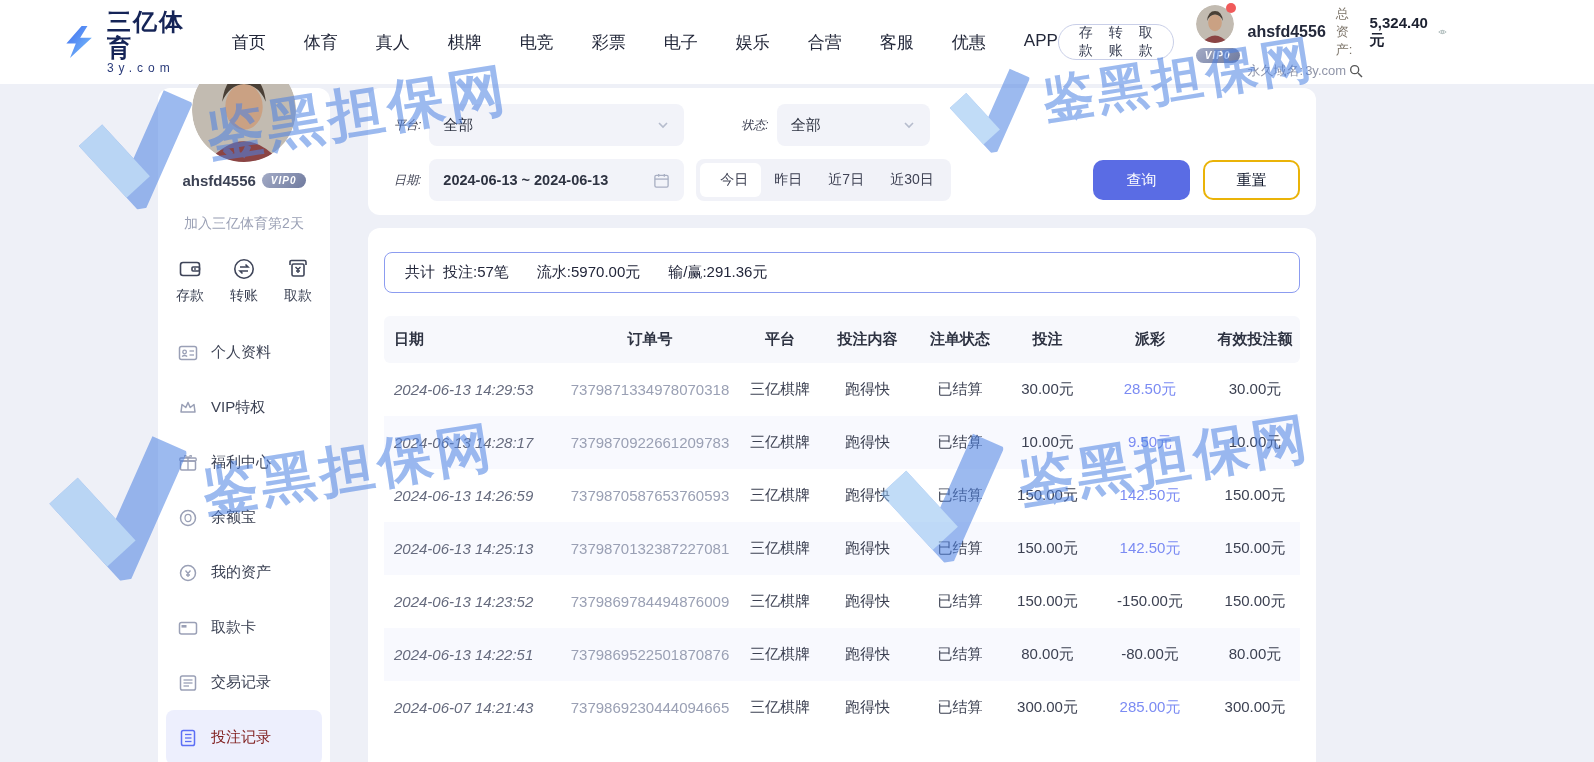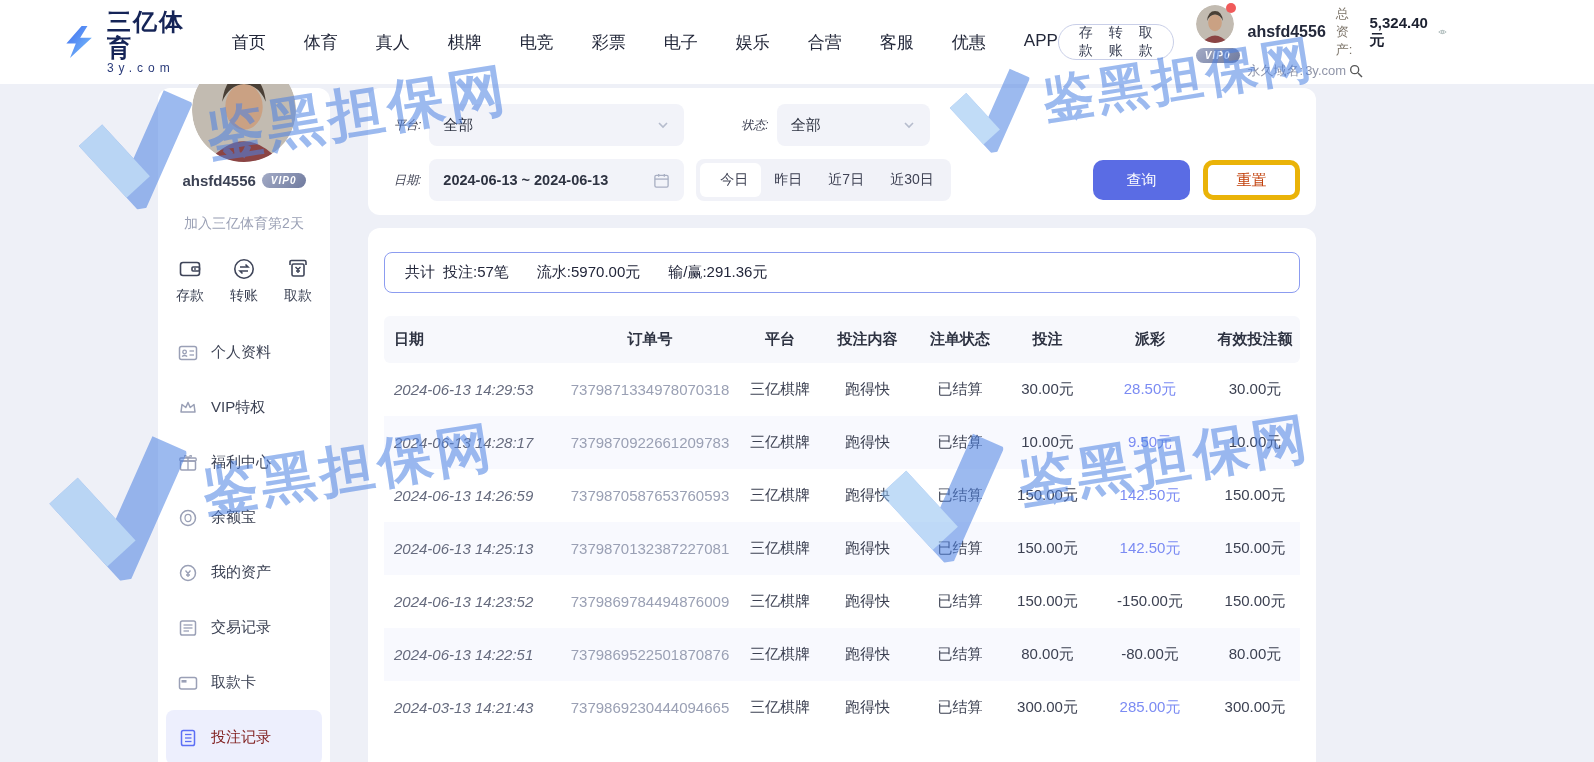--- a/index.html
+++ b/index.html
@@ -93,21 +93,21 @@
   .range-group {
     margin-left:12px; background:#f1f2f8; border-radius:8px; height:42px;
     display:flex; align-items:center; padding:0 4px; font-size:14px; color:#3f4254;
   }
   .range { padding:8px 13px; border-radius:6px; cursor:pointer; white-space:nowrap; }
   .range.active { background:#fff;padding-left:20px; }
   .f-buttons { margin-left:auto; display:flex; gap:13px; }
   .btn { width:97px; height:40px; border-radius:10px; font-size:15px;
          display:flex; align-items:center; justify-content:center; cursor:pointer; }
   .btn-primary { background:#5a6ce4; color:#fff; }
-  .btn-ghost { background:#fff; border:5px solid #eab308; color:#c2410c; }
+  .btn-ghost { background:#fff; border:2px solid #eab308; color:#0f172a; }
 
   
   .results-card {
     position:absolute; left:368px; top:228px; width:948px; bottom:-12px;
     background:#fff; border-radius:12px; padding:24px 16px 0; z-index:2;
   }
   .summary-box {
     height:41px; border:1px solid #8c9cf0; border-radius:8px;
     display:flex; align-items:center; padding:0 20px; font-size:15px; color:#22263a;
   }
@@ -298,33 +298,33 @@
     </li>
     <li>
       <svg viewBox="0 0 20 20">
         <circle cx="10" cy="10" r="7.5" fill="none" stroke="#9aa0b6" stroke-width="1.5"></circle>
         <path d="M7.5 7.5 L10 10.5 L12.5 7.5 M10 10.5 V14 M8 12 H12" fill="none" stroke="#9aa0b6" stroke-width="1.3"></path>
       </svg>
       <span>我的资产</span>
     </li>
     <li>
       <svg viewBox="0 0 20 20">
+        <rect x="1.5" y="4.5" width="17" height="11.5" rx="2" fill="none" stroke="#9aa0b6" stroke-width="1.5"></rect>
+        <rect x="3.5" y="7" width="5" height="2.6" fill="#9aa0b6"></rect>
+      </svg>
+      <span>取款卡</span>
+    </li>
+    <li>
+      <svg viewBox="0 0 20 20">
         <rect x="2.5" y="3" width="15" height="14" rx="1.8" fill="none" stroke="#9aa0b6" stroke-width="1.5"></rect>
         <line x1="5.5" y1="7" x2="14.5" y2="7" stroke="#9aa0b6" stroke-width="1.3"></line>
         <line x1="5.5" y1="10" x2="14.5" y2="10" stroke="#9aa0b6" stroke-width="1.3"></line>
         <line x1="5.5" y1="13" x2="11" y2="13" stroke="#9aa0b6" stroke-width="1.3"></line>
       </svg>
       <span>交易记录</span>
-    </li>
-    <li>
-      <svg viewBox="0 0 20 20">
-        <rect x="1.5" y="4.5" width="17" height="11.5" rx="2" fill="none" stroke="#9aa0b6" stroke-width="1.5"></rect>
-        <rect x="3.5" y="7" width="5" height="2.6" fill="#9aa0b6"></rect>
-      </svg>
-      <span>取款卡</span>
     </li>
     <li class="active">
       <svg viewBox="0 0 20 20">
         <rect x="3.5" y="2.5" width="13" height="15" rx="1.8" fill="none" stroke="#9aa0b6" stroke-width="1.5"></rect>
         <line x1="7" y1="6.5" x2="13.5" y2="6.5" stroke="#9aa0b6" stroke-width="1.3"></line>
         <line x1="7" y1="10" x2="13.5" y2="10" stroke="#9aa0b6" stroke-width="1.3"></line>
         <line x1="7" y1="13.5" x2="13.5" y2="13.5" stroke="#9aa0b6" stroke-width="1.3"></line>
       </svg>
       <span>投注记录</span>
     </li>
@@ -468,21 +468,21 @@
     <td class="order">7379869522501870876</td>
     <td>三亿棋牌</td>
     <td>跑得快</td>
     <td>已结算</td>
     <td>80.00元</td>
     <td class="payout">-80.00元</td>
     <td>80.00元</td>
   </tr>
 
   <tr>
-    <td class="date">2024-03-13 14:21:43</td>
+    <td class="date">2024-06-07 14:21:43</td>
     <td class="order">7379869230444094665</td>
     <td>三亿棋牌</td>
     <td>跑得快</td>
     <td>已结算</td>
     <td>300.00元</td>
     <td class="payout blue">285.00元</td>
     <td>300.00元</td>
   </tr>
 </tbody>
   </table>

